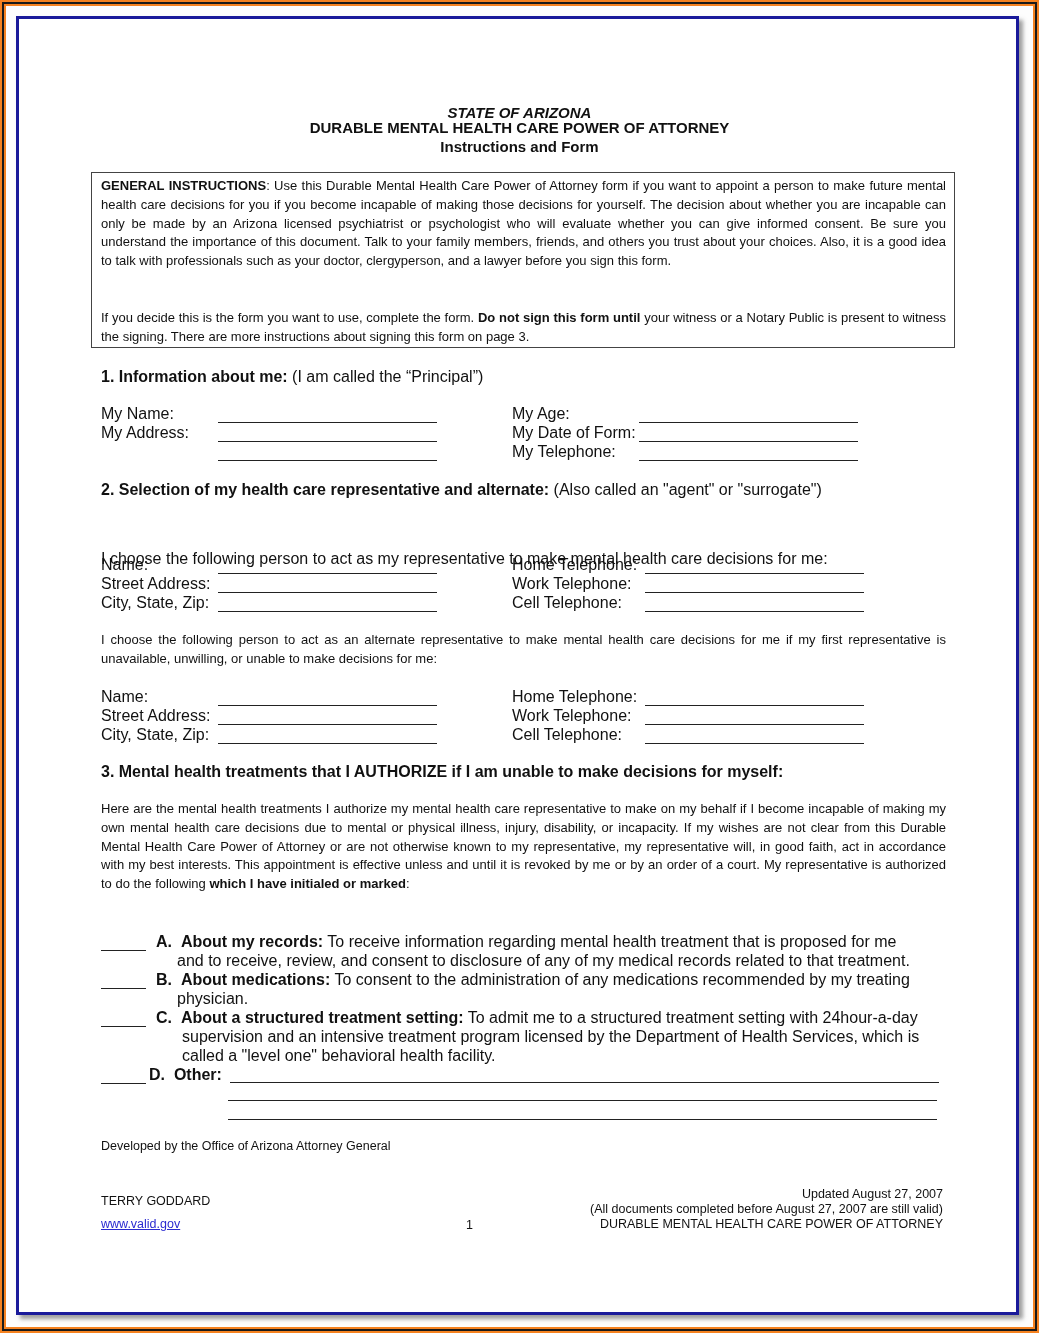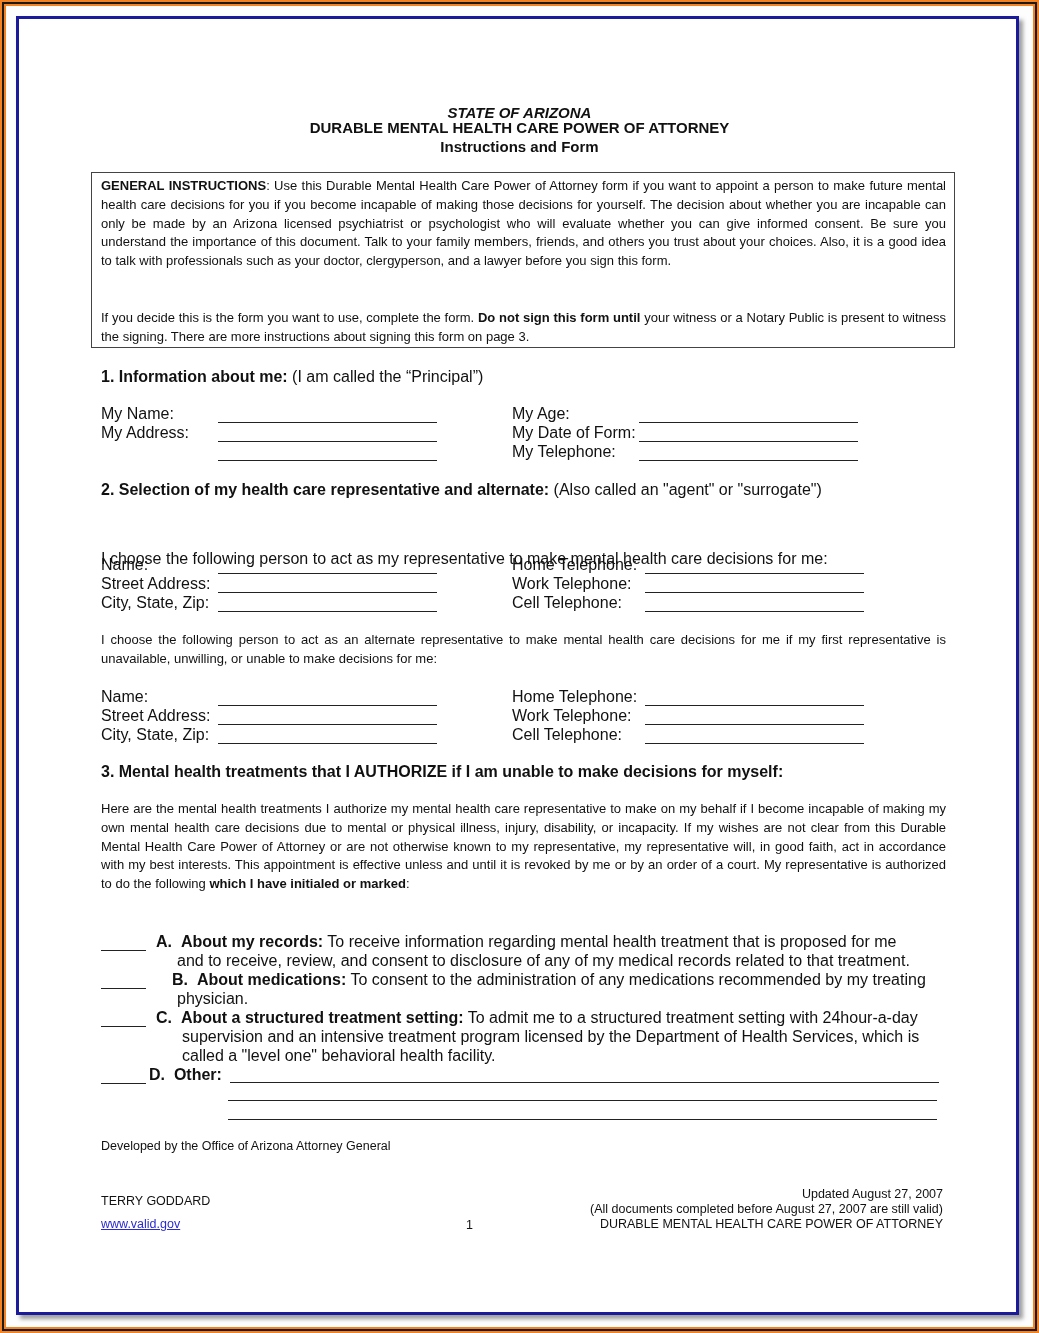--- a/index.html
+++ b/index.html
@@ -95,21 +95,21 @@
 <div class="blank" style="left:645px; top:743px; width:219px;"></div>
 
 <div class="abs t" style="left:101px; top:763px;"><b>3. Mental health treatments that I AUTHORIZE if I am unable to make decisions for myself:</b></div>
 <div class="para last" style="top:800px;"><span>Here are the mental health treatments I authorize my mental health care representative to make on my behalf if I become incapable of making my own mental health care decisions due to mental or physical illness, injury, disability, or incapacity. If my wishes are not clear from this Durable Mental Health Care Power of Attorney or are not otherwise known to my representative, my representative will, in good faith, act in accordance with my best interests. This appointment is effective unless and until it is revoked by me or by an order of a court. My representative is authorized to do the following </span><b>which I have initialed or marked</b><span>:</span></div>
 
 <div class="blank" style="left:101px; top:950px; width:45px;"></div>
 <div class="abs t" style="left:156px; top:933px;"><b>A.</b>&nbsp; <b>About my records:</b><span> To receive information regarding mental health treatment that is proposed for me</span></div>
 <div class="abs t" style="left:177px; top:952px;">and to receive, review, and consent to disclosure of any of my medical records related to that treatment.</div>
 
 <div class="blank" style="left:101px; top:988px; width:45px;"></div>
-<div class="abs t" style="left:156px; top:971px;margin-left:16px;"><b>B.</b>&nbsp; <b>About medications:</b><span> To consent to the administration of any medications recommended by my treating</span></div>
+<div class="abs t" style="left:156px; top:971px;"><b>B.</b>&nbsp; <b>About medications:</b><span> To consent to the administration of any medications recommended by my treating</span></div>
 <div class="abs t" style="left:177px; top:990px;">physician.</div>
 
 <div class="blank" style="left:101px; top:1026px; width:45px;"></div>
 <div class="abs t" style="left:156px; top:1009px;"><b>C.</b>&nbsp; <b>About a structured treatment setting:</b><span> To admit me to a structured treatment setting with 24hour-a-day</span></div>
 <div class="abs t" style="left:182px; top:1028px;">supervision and an intensive treatment program licensed by the Department of Health Services, which is</div>
 <div class="abs t" style="left:182px; top:1047px;">called a "level one" behavioral health facility.</div>
 
 <div class="blank" style="left:101px; top:1083px; width:45px;"></div>
 <div class="abs t" style="left:149px; top:1066px;text-align:center;"><b>D.</b>&nbsp; <b>Other:</b></div>
 <div class="blank" style="left:230px; top:1082px; width:709px;"></div>

